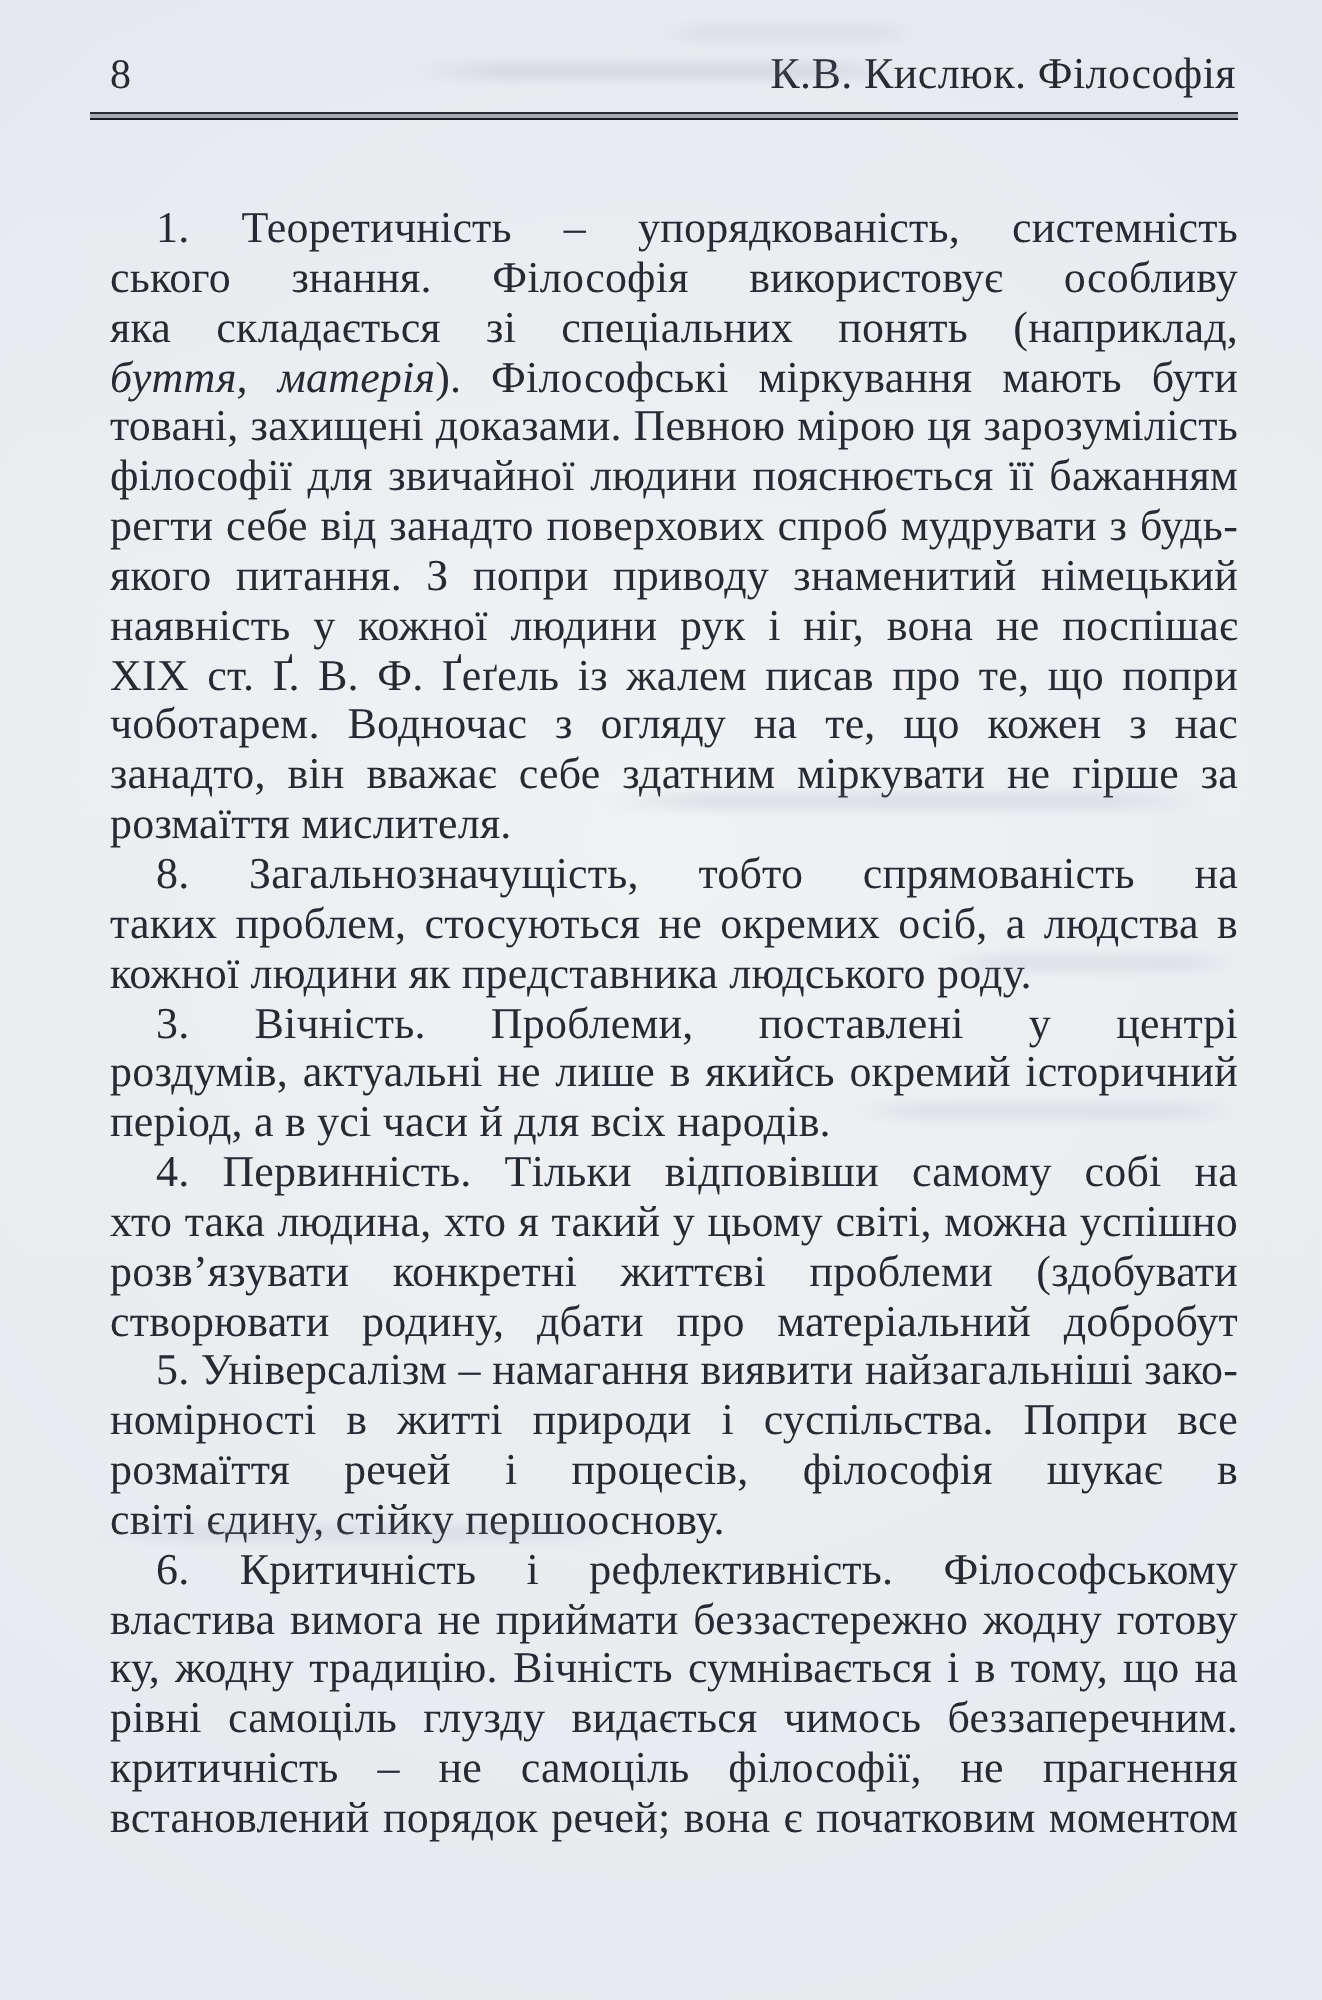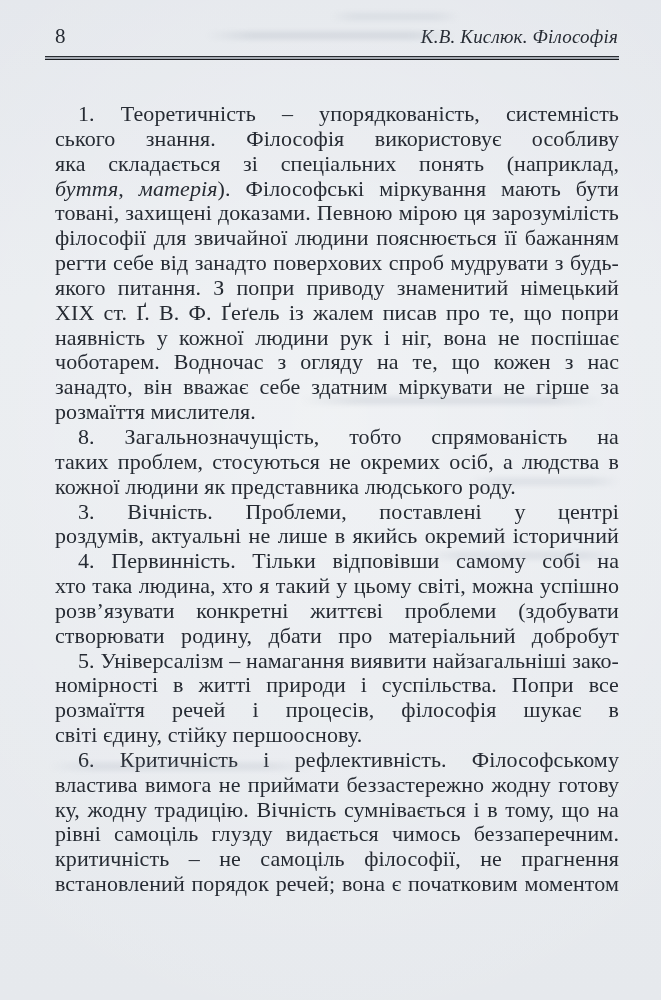--- a/index.html
+++ b/index.html
@@ -16,21 +16,21 @@
     background:
       radial-gradient(ellipse 120% 90% at 50% 42%, rgba(255,255,255,0.35), rgba(255,255,255,0) 70%),
       linear-gradient(180deg, #e4e7ec 0%, #e8ebef 30%, #e6e9ed 100%);
   }
   
   .running-head {
     position: absolute; left: 55px; right: 43px; top: 24px;
     display: flex; justify-content: space-between; align-items: baseline;
   }
   .pagenum { font-size: 21px; letter-spacing: .3px; }
-  .runtitle { font-style: italic; font-size: 19px; letter-spacing: .2px; margin-left: 47px; }
+  .runtitle { font-size: 22px; letter-spacing: .2px; margin-left: 47px; }
   
   .rule {
     position: absolute; left: 45px; right: 42px; top: 56px;
     height: 4px; background: linear-gradient(180deg, #2a2e34, #17191d);
   }
   .rule::after {
     content: ""; display: block; height: 2px; margin-top: 1px;
     background: #a5aab2;
   }
   
@@ -76,34 +76,35 @@
   <main class="textcol">
       <div class="para">
         <div class="line first">1. Теоретичність – упорядкованість, системність філософ-</div>
         <div class="line">ського знання. Філософія використовує особливу термінологію,</div>
         <div class="line">яка складається зі спеціальних понять (наприклад, <i>філософія,</i></div>
         <div class="line"><i>буття, матерія</i>). Філософські міркування мають бути аргумен-</div>
         <div class="line">товані, захищені доказами. Певною мірою ця зарозумілість</div>
         <div class="line">філософії для звичайної людини пояснюється її бажанням убе-</div>
         <div class="line">регти себе від занадто поверхових спроб мудрувати з будь-</div>
         <div class="line">якого питання. З попри приводу знаменитий німецький філософ</div>
+        <div class="line">наявність у кожної людини рук і ніг, вона не поспішає ставати</div>
         <div class="line">XIX ст. Ґ. В. Ф. Ґеґель із жалем писав про те, що попри</div>
-        <div class="line">наявність у кожної людини рук і ніг, вона не поспішає ставати</div>
         <div class="line">чоботарем. Водночас з огляду на те, що кожен з нас наділений</div>
         <div class="line">занадто, він вважає себе здатним міркувати не гірше за про-</div>
         <div class="line lastline">розмаїття мислителя.</div>
       </div>
       <div class="para">
         <div class="line first">8. Загальнозначущість, тобто спрямованість на розв’язання</div>
         <div class="line">таких проблем, стосуються не окремих осіб, а людства в цілому,</div>
         <div class="line lastline">кожної людини як представника людського роду.</div>
       </div>
       <div class="para">
         <div class="line first">3. Вічність. Проблеми, поставлені у центрі філософських</div>
         <div class="line">роздумів, актуальні не лише в якийсь окремий історичний</div>
+        <div class="line lastline">період, а в усі часи й для всіх народів.</div>
       </div>
       <div class="para">
         <div class="line first">4. Первинність. Тільки відповівши самому собі на запитання:</div>
         <div class="line">хто така людина, хто я такий у цьому світі, можна успішно</div>
         <div class="line">розв’язувати конкретні життєві проблеми (здобувати освіту,</div>
         <div class="line lastline">створювати родину, дбати про матеріальний добробут тощо).</div>
       </div>
       <div class="para">
         <div class="line first">5. Універсалізм – намагання виявити найзагальніші зако-</div>
         <div class="line">номірності в житті природи і суспільства. Попри все мінливе</div>

